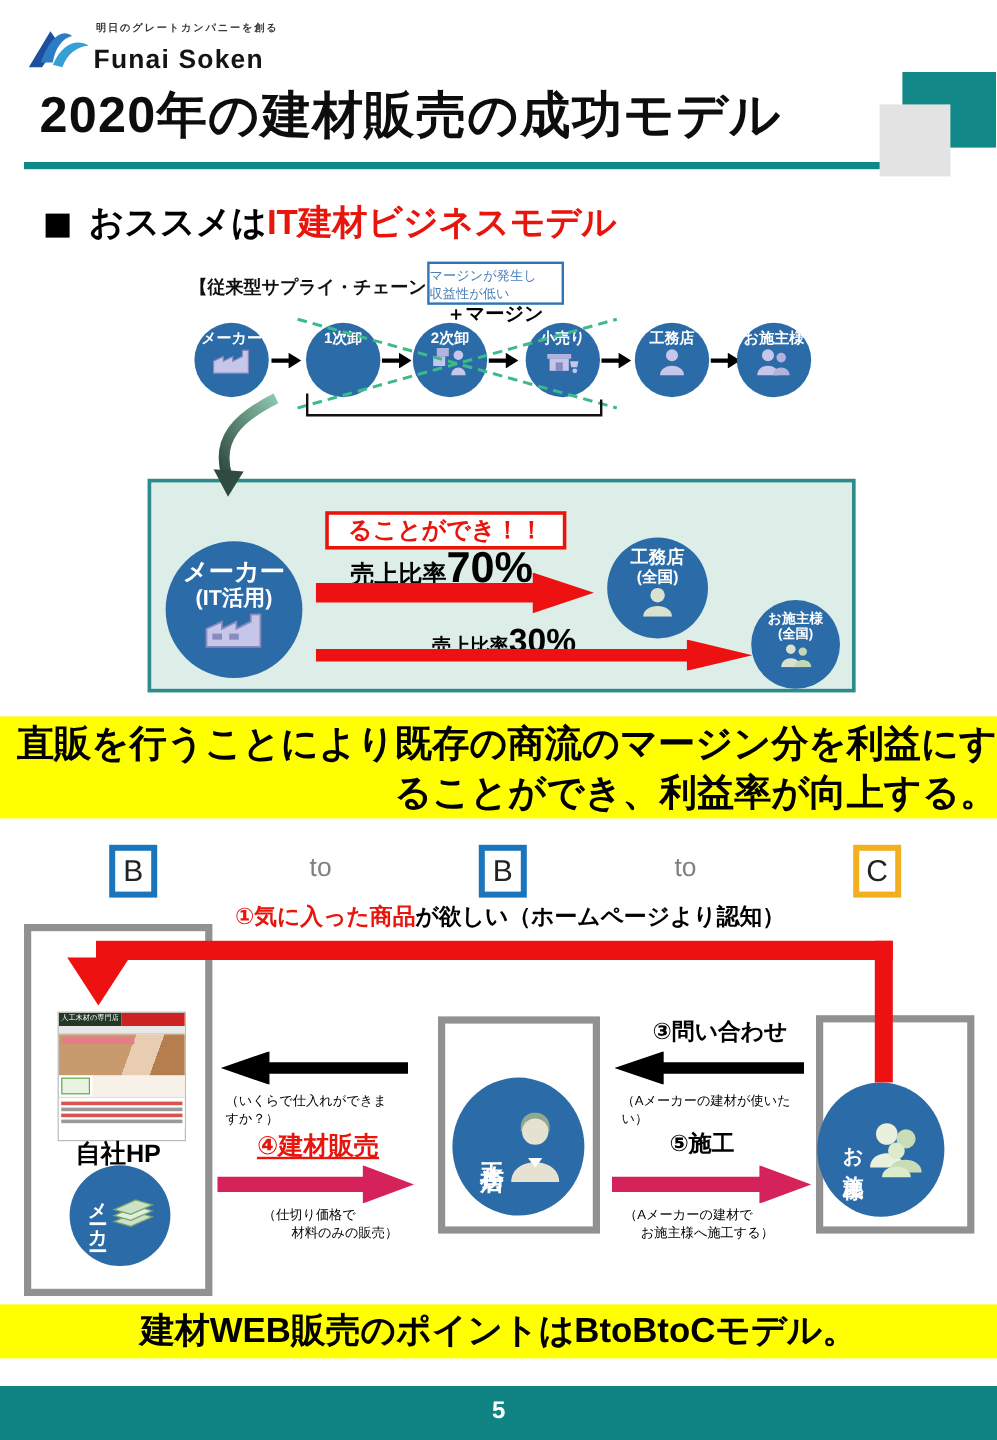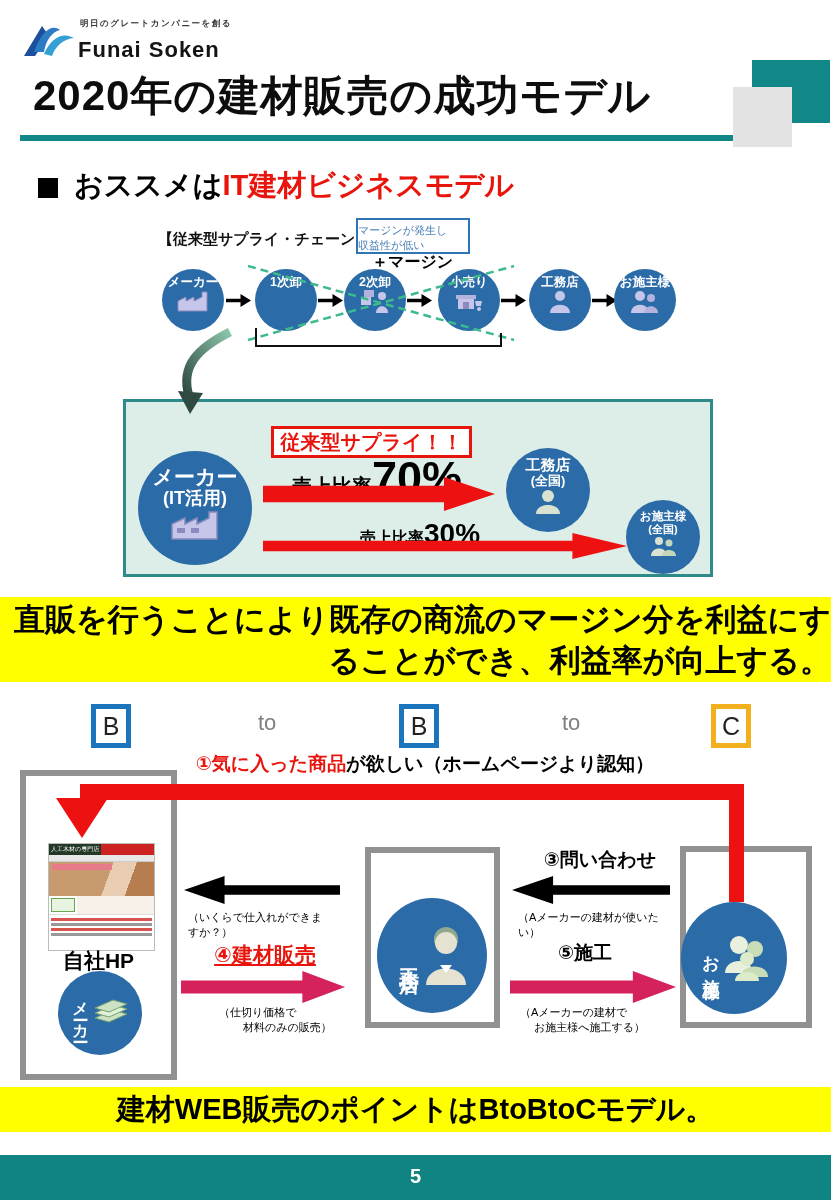--- a/index.html
+++ b/index.html
@@ -38,21 +38,21 @@
   .it-box{left:123px;top:399px;width:590px;height:178px;background:#ddeee8;border:3px solid #2e8b8b;box-sizing:border-box;}
   .it-title{left:134px;top:386px;width:412px;height:34px;background:#fff;border:2px solid #2e8b8b;box-sizing:border-box;
             color:#1b6b60;font-size:19px;font-weight:bold;text-align:center;line-height:30px;z-index:4;}
   .hi-box{left:271px;top:426px;width:201px;height:32px;background:#fff;border:3px solid #e8150d;box-sizing:border-box;
           color:#e8150d;font-size:20px;font-weight:bold;text-align:center;line-height:27px;z-index:4;}
   .big-circle{left:138px;top:451px;width:114px;height:114px;border-radius:50%;background:#2b6ca8;color:#fff;
               display:flex;flex-direction:column;align-items:center;font-weight:bold;z-index:4;padding-top:14px;box-sizing:border-box;}
   .big-circle .l1{font-size:21px;line-height:23px;}
   .big-circle .l2{font-size:18px;line-height:20px;}
   .ratio70{left:292px;top:452px;z-index:4;color:#000;font-weight:800;}
-  .ratio70 .lab{font-size:20px;} .ratio70 .val{font-size:45px;}
+  .ratio70 .lab{font-size:20px;} .ratio70 .val{font-size:36px;}
   .arrow70{left:263px;top:477px;width:232px;height:34px;background:#ee1111;z-index:4;
            clip-path:polygon(0 26%,78% 26%,78% 0,100% 50%,78% 100%,78% 74%,0 74%);}
   .circle-k{left:506px;top:448px;width:84px;height:84px;border-radius:50%;background:#2b6ca8;color:#fff;
             display:flex;flex-direction:column;align-items:center;font-weight:bold;z-index:4;padding-top:9px;box-sizing:border-box;}
   .circle-k .l1{font-size:15px;line-height:16px;} .circle-k .l2{font-size:13px;line-height:15px;}
   .ratio30{left:360px;top:518px;z-index:4;color:#000;font-weight:800;}
   .ratio30 .lab{font-size:16px;} .ratio30 .val{font-size:28px;}
   .arrow30{left:263px;top:533px;width:364px;height:26px;background:#ee1111;z-index:4;
            clip-path:polygon(0 30%,85% 30%,85% 0,100% 50%,85% 100%,85% 70%,0 70%);}
   .circle-o{left:626px;top:500px;width:74px;height:74px;border-radius:50%;background:#2b6ca8;color:#fff;
@@ -201,21 +201,21 @@
       <linearGradient id="curveGrad" x1="1" y1="0" x2="0" y2="1">
         <stop offset="0" stop-color="#8cc7ac"></stop>
           <stop offset="1" stop-color="#2f4a40"></stop>
       </linearGradient>
     </defs>
     <path d="M230,332 C198,348 180,366 189,396" fill="none" stroke="url(#curveGrad)" stroke-width="9"></path>
     <polygon points="178,391 203,393 190,414" fill="#2f4a40"></polygon>
   </svg>
 
   <div class="abs it-box"></div>
-  <div class="abs hi-box serif">従来型サプライ！！</div>
+  <div class="abs hi-box serif">ることができ！！</div>
 
   <div class="abs big-circle">
     <span class="l1">メーカー</span>
     <span class="l2">(IT活用)</span>
     <svg width="52" height="34" viewBox="0 0 52 34">
         <path d="M3,31 L3,16 L16,10 L16,16 L28,10 L28,16 L40,10 L40,4 L48,4 L48,31 Z" fill="#c6c6ea" stroke="#8888bb" stroke-width="1.5"></path>
         <rect x="8" y="20" width="8" height="5" fill="#8a8ac0"></rect>
         <rect x="22" y="20" width="8" height="5" fill="#8a8ac0"></rect>
       </svg>
   </div>

